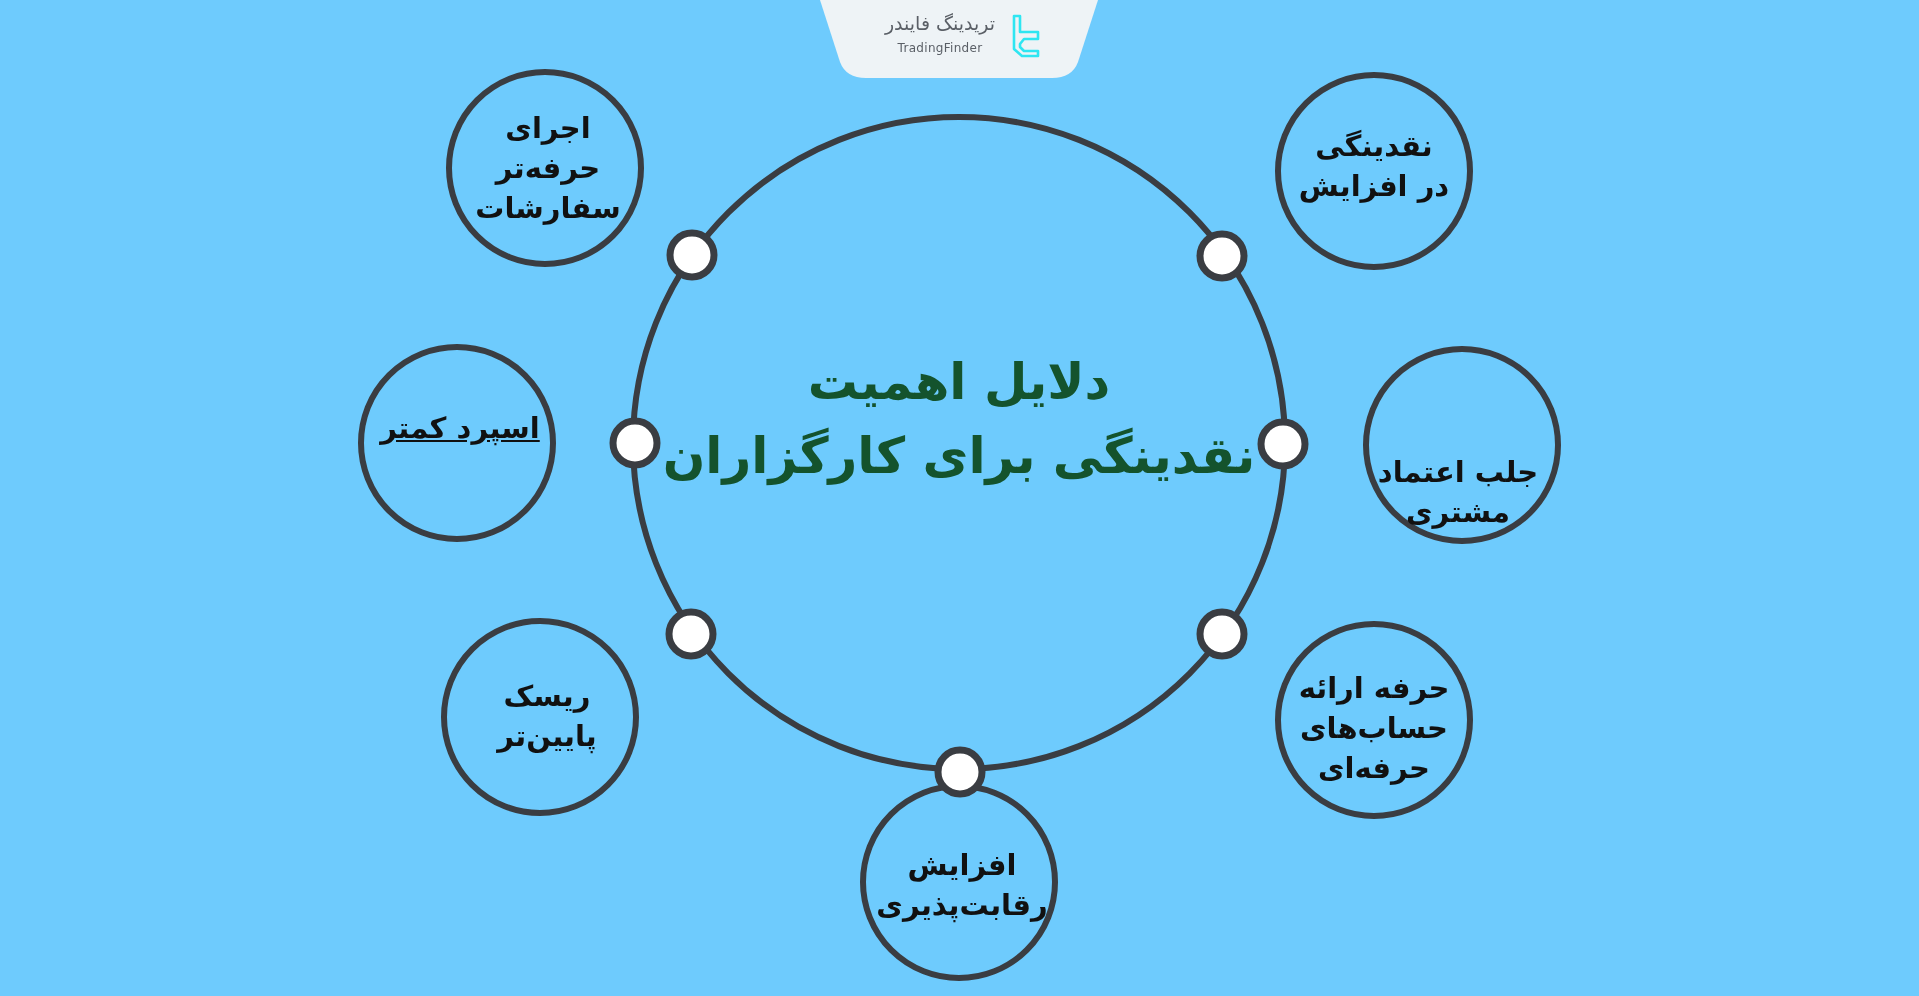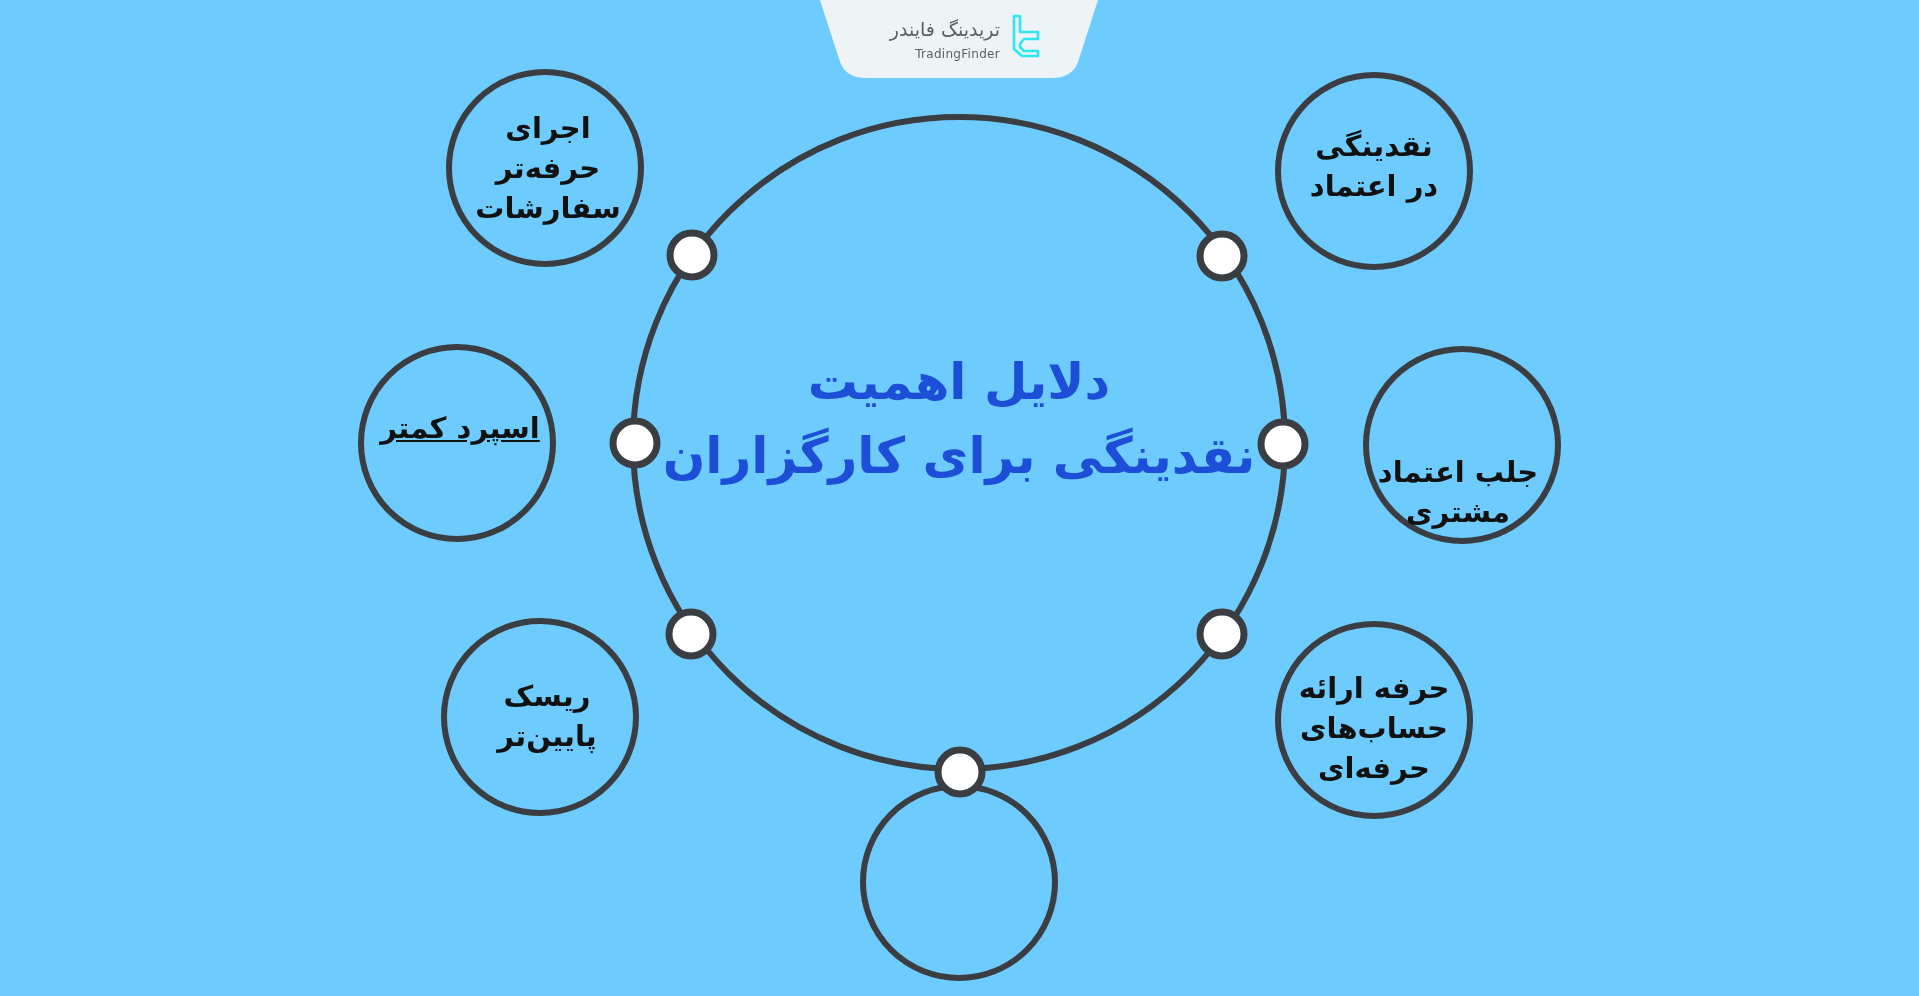--- a/index.html
+++ b/index.html
@@ -5,29 +5,29 @@
   html, body { margin:0; padding:0; }
   body {
     width:1919px; height:996px; overflow:hidden;
     background:#6ecbfd;
     position:relative;
     font-family:"DejaVu Sans", sans-serif;
   }
   .stage { position:absolute; left:0; top:0; width:1919px; height:996px; }
   svg.lines { position:absolute; left:0; top:0; }
   .logo-text {
-    position:absolute; left:880px; top:16px; width:120px;
-    text-align:right; color:#5a5f66;
+    position:absolute; left:880px; top:10px; width:120px;
+    text-align:center; color:#5a5f66;
   }
   .logo-fa { font-size:19px; line-height:26px; direction:rtl; }
   .logo-en { font-size:12px; line-height:24px; letter-spacing:0.3px; font-family:"DejaVu Sans", sans-serif; }
   .logo-icon { position:absolute; left:1010px; top:14px; width:34px; height:44px; }
   .title {
     position:absolute; left:659px; top:345px; width:600px;
-    text-align:center; direction:rtl; color:#1d4ed8;
+    text-align:center; direction:rtl; color:#14532d;
     font-weight:bold; font-size:50px; line-height:74px;
   }
   .node-label {
     position:absolute; width:180px; text-align:center; direction:rtl;
     color:#111; font-weight:bold; font-size:29px; line-height:40px;
     transform:translate(-50%,-50%);
   }
 </style>
 </head>
 <body>
@@ -71,21 +71,21 @@
   </div>
 
   <div class="node-label" style="left:548px; top:168px;">
     <div>اجرای</div>
     <div>حرفه‌تر</div>
     <div>سفارشات</div>
   </div>
 
   <div class="node-label" style="left:1374px; top:166px;">
     <div>نقدینگی</div>
-    <div>در اعتماد</div>
+    <div>در افزایش</div>
   </div>
 
   <div class="node-label" style="left:460px; top:428px;text-decoration:underline;">
     <div>اسپرد کمتر</div>
   </div>
 
   <div class="node-label" style="left:1458px; top:448px;margin-top:44px;">
     <div>جلب اعتماد</div>
     <div>مشتری</div>
   </div>
@@ -94,14 +94,18 @@
     <div>ریسک</div>
     <div>پایین‌تر</div>
   </div>
 
   <div class="node-label" style="left:1374px; top:728px;">
     <div>حرفه ارائه</div>
     <div>حساب‌های</div>
     <div>حرفه‌ای</div>
   </div>
 
+  <div class="node-label" style="left:962px; top:885px;">
+    <div>افزایش</div>
+    <div>رقابت‌پذیری</div>
+  </div>
 
 </div>
 
 </body></html>

